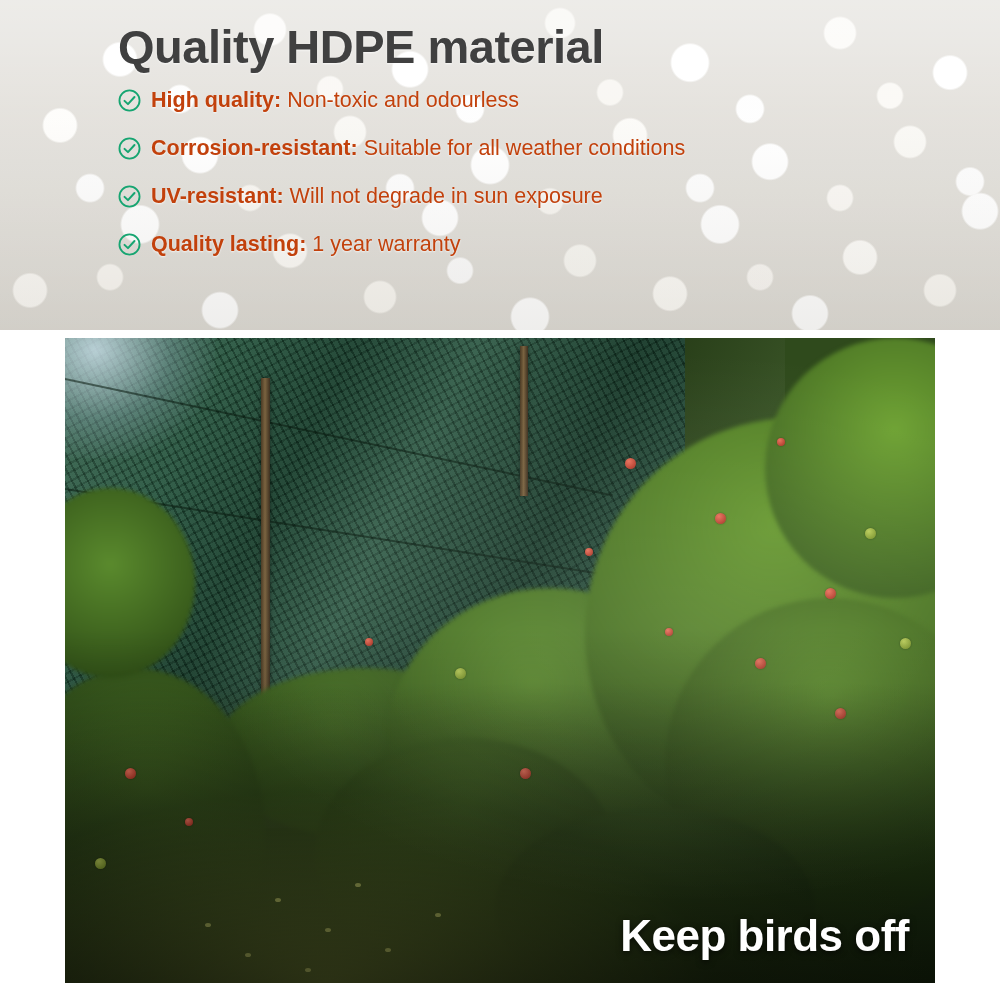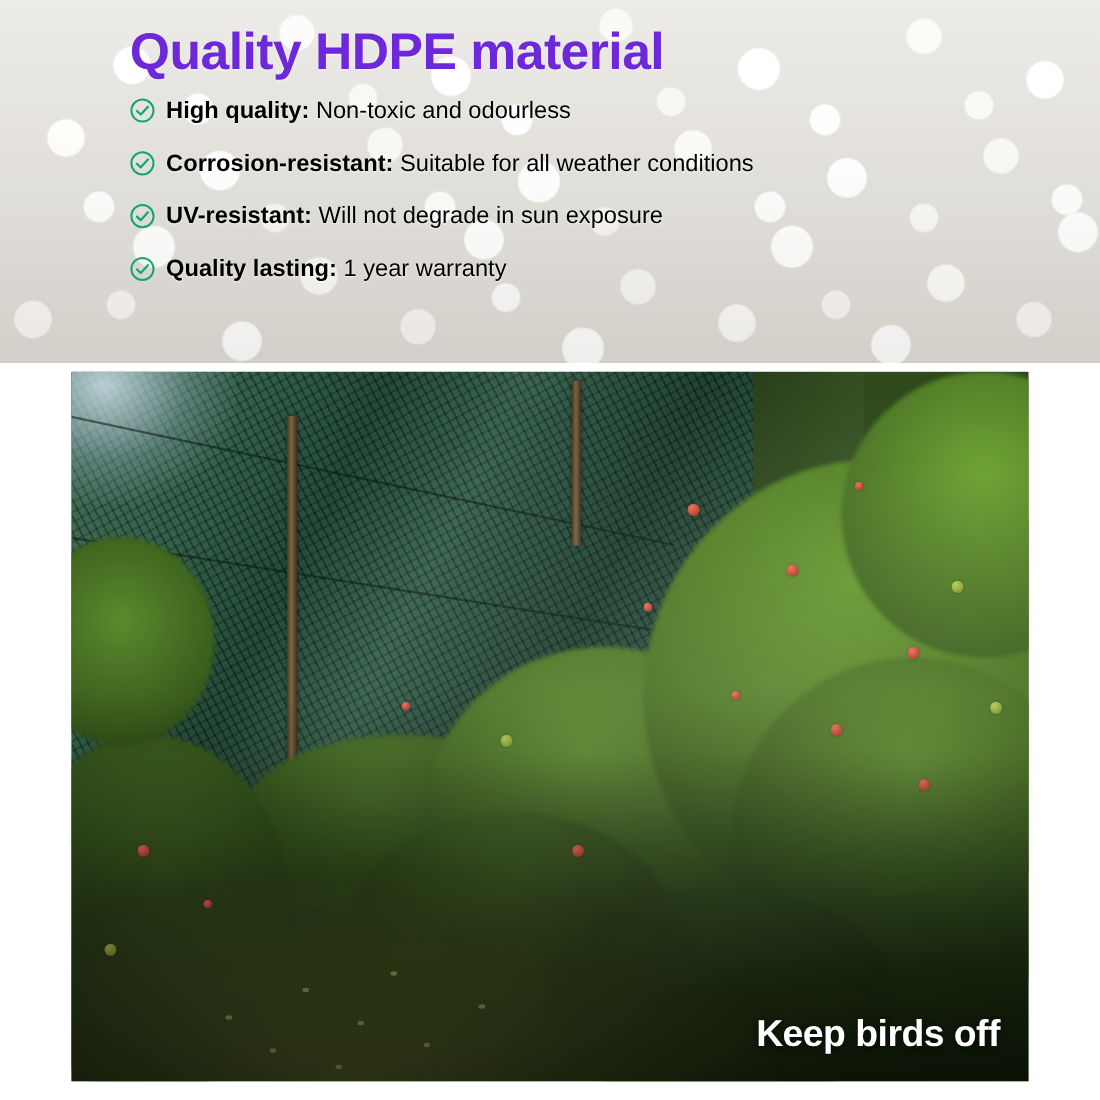--- a/index.html
+++ b/index.html
@@ -98,42 +98,42 @@
   .top-content {
     position: absolute;
     left: 118px; top: 22px;
     width: 840px;
   }
 
   .headline {
     font-size: 47px;
     font-weight: bold;
     letter-spacing: -0.5px;
-    color: #6d28d9;
+    color: #404040;
     line-height: 1.08;
     margin-bottom: 14px;
     text-shadow: 0 1px 2px rgba(255,255,255,0.7);
   }
 
   .feature-list { list-style: none; }
   .feature-row {
     display: flex;
     align-items: center;
     margin-bottom: 20px;
     height: 28px;
   }
   .check-icon {
     flex: 0 0 auto;
     width: 23px; height: 23px;
     margin-right: 10px;
     display: block;
   }
   .feature-text {
     font-size: 21.5px;
-    color: #000000;
+    color: #c2410c;
     white-space: nowrap;
     text-shadow: 0 1px 2px rgba(255,255,255,0.75);
   }
   .feature-text b { font-weight: bold; }
 
   
   .bottom-panel {
     position: absolute;
     left: 65px; top: 338px;
     width: 870px; height: 645px;
@@ -222,21 +222,21 @@
       linear-gradient(180deg, rgba(0,0,0,0) 45%, rgba(0,0,0,0.35) 80%, rgba(0,0,0,0.55) 100%);
   }
 
   .photo-caption {
     position: absolute;
     right: 26px; bottom: 24px;
     text-align: right;
     color: #ffffff;
   }
   .caption-title {
-    font-size: 34px;
+    font-size: 44px;
     font-weight: bold;
     letter-spacing: -0.5px;
     line-height: 1.05;
     text-shadow: 0 2px 6px rgba(0,0,0,0.65);
   }
   .caption-sub {
     font-size: 21px;
     margin-top: 6px;
     text-shadow: 0 2px 5px rgba(0,0,0,0.7);
   }

